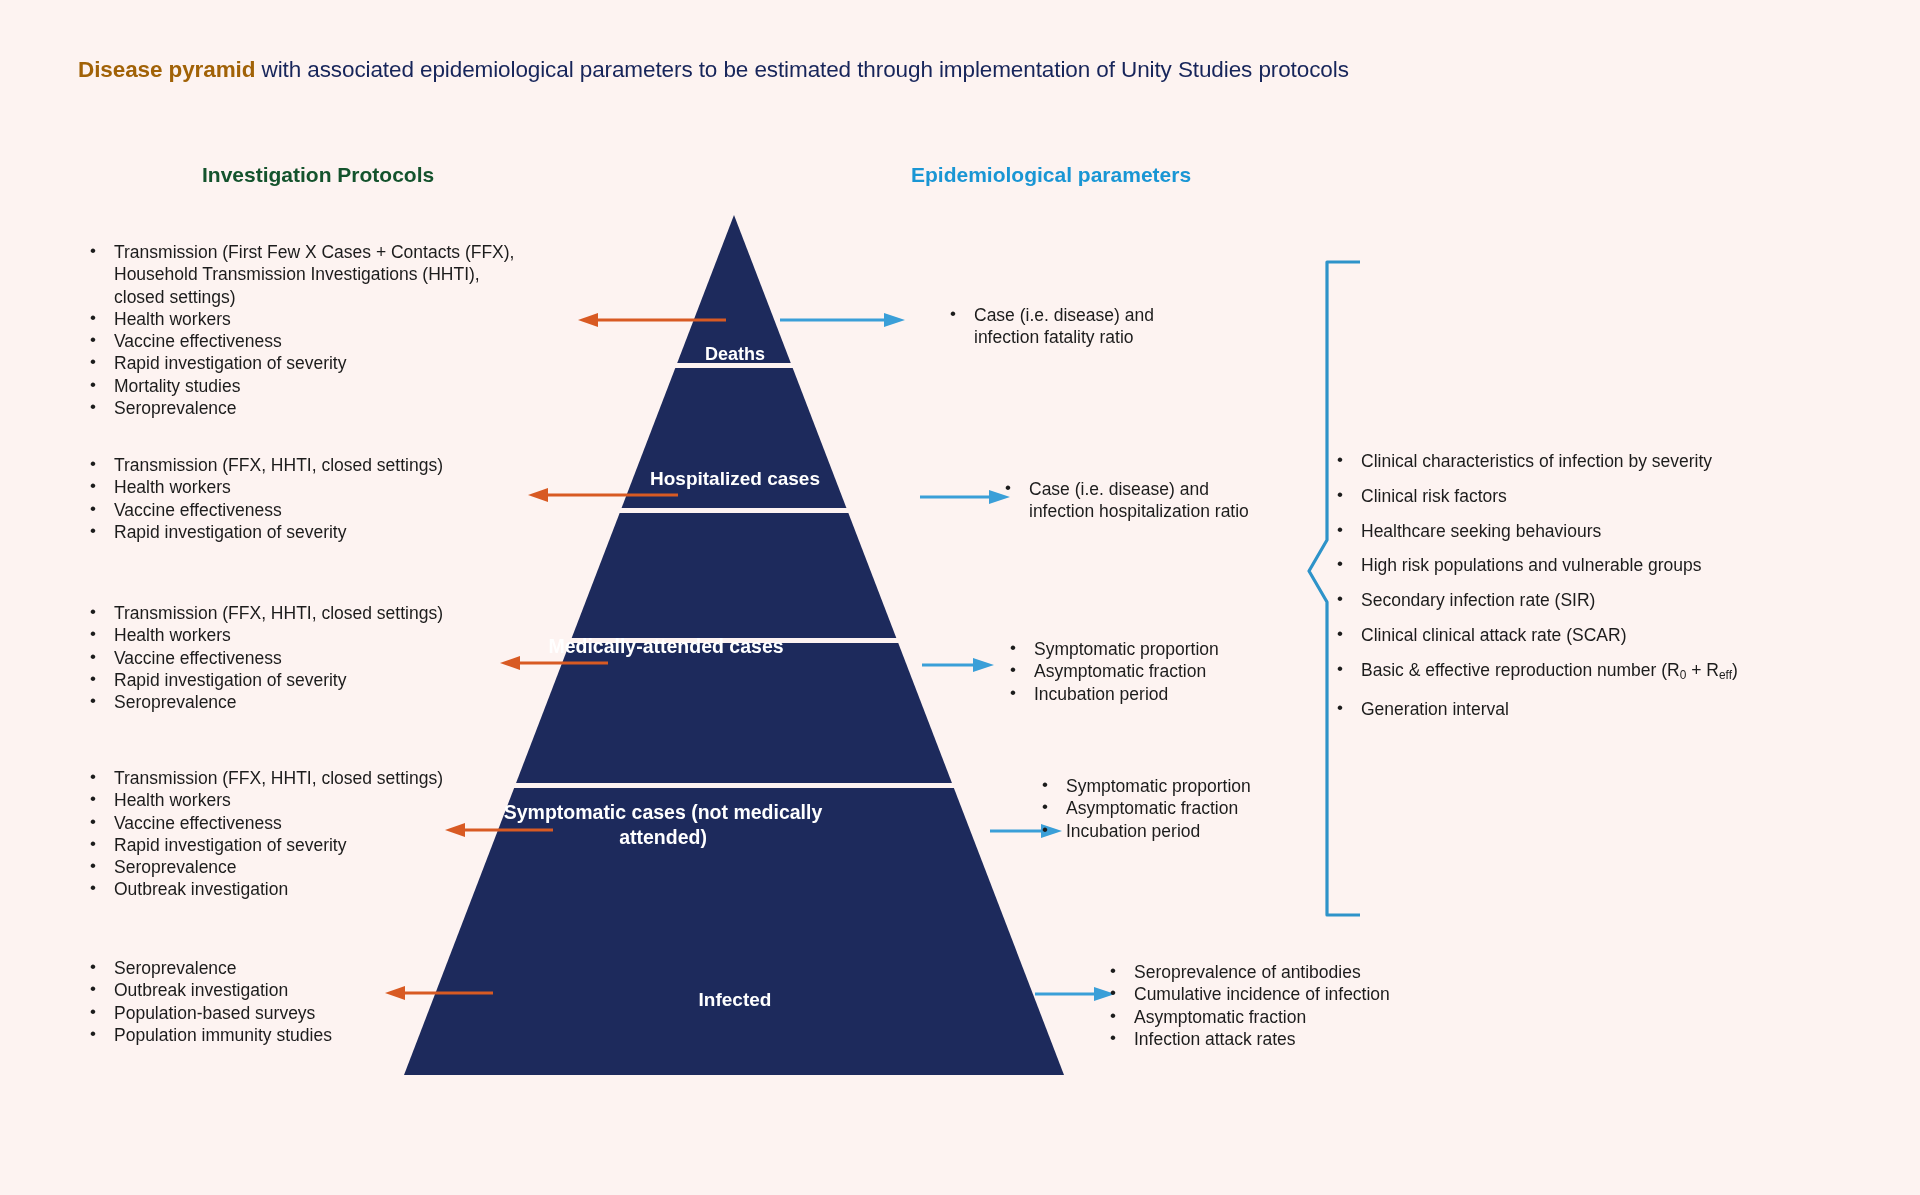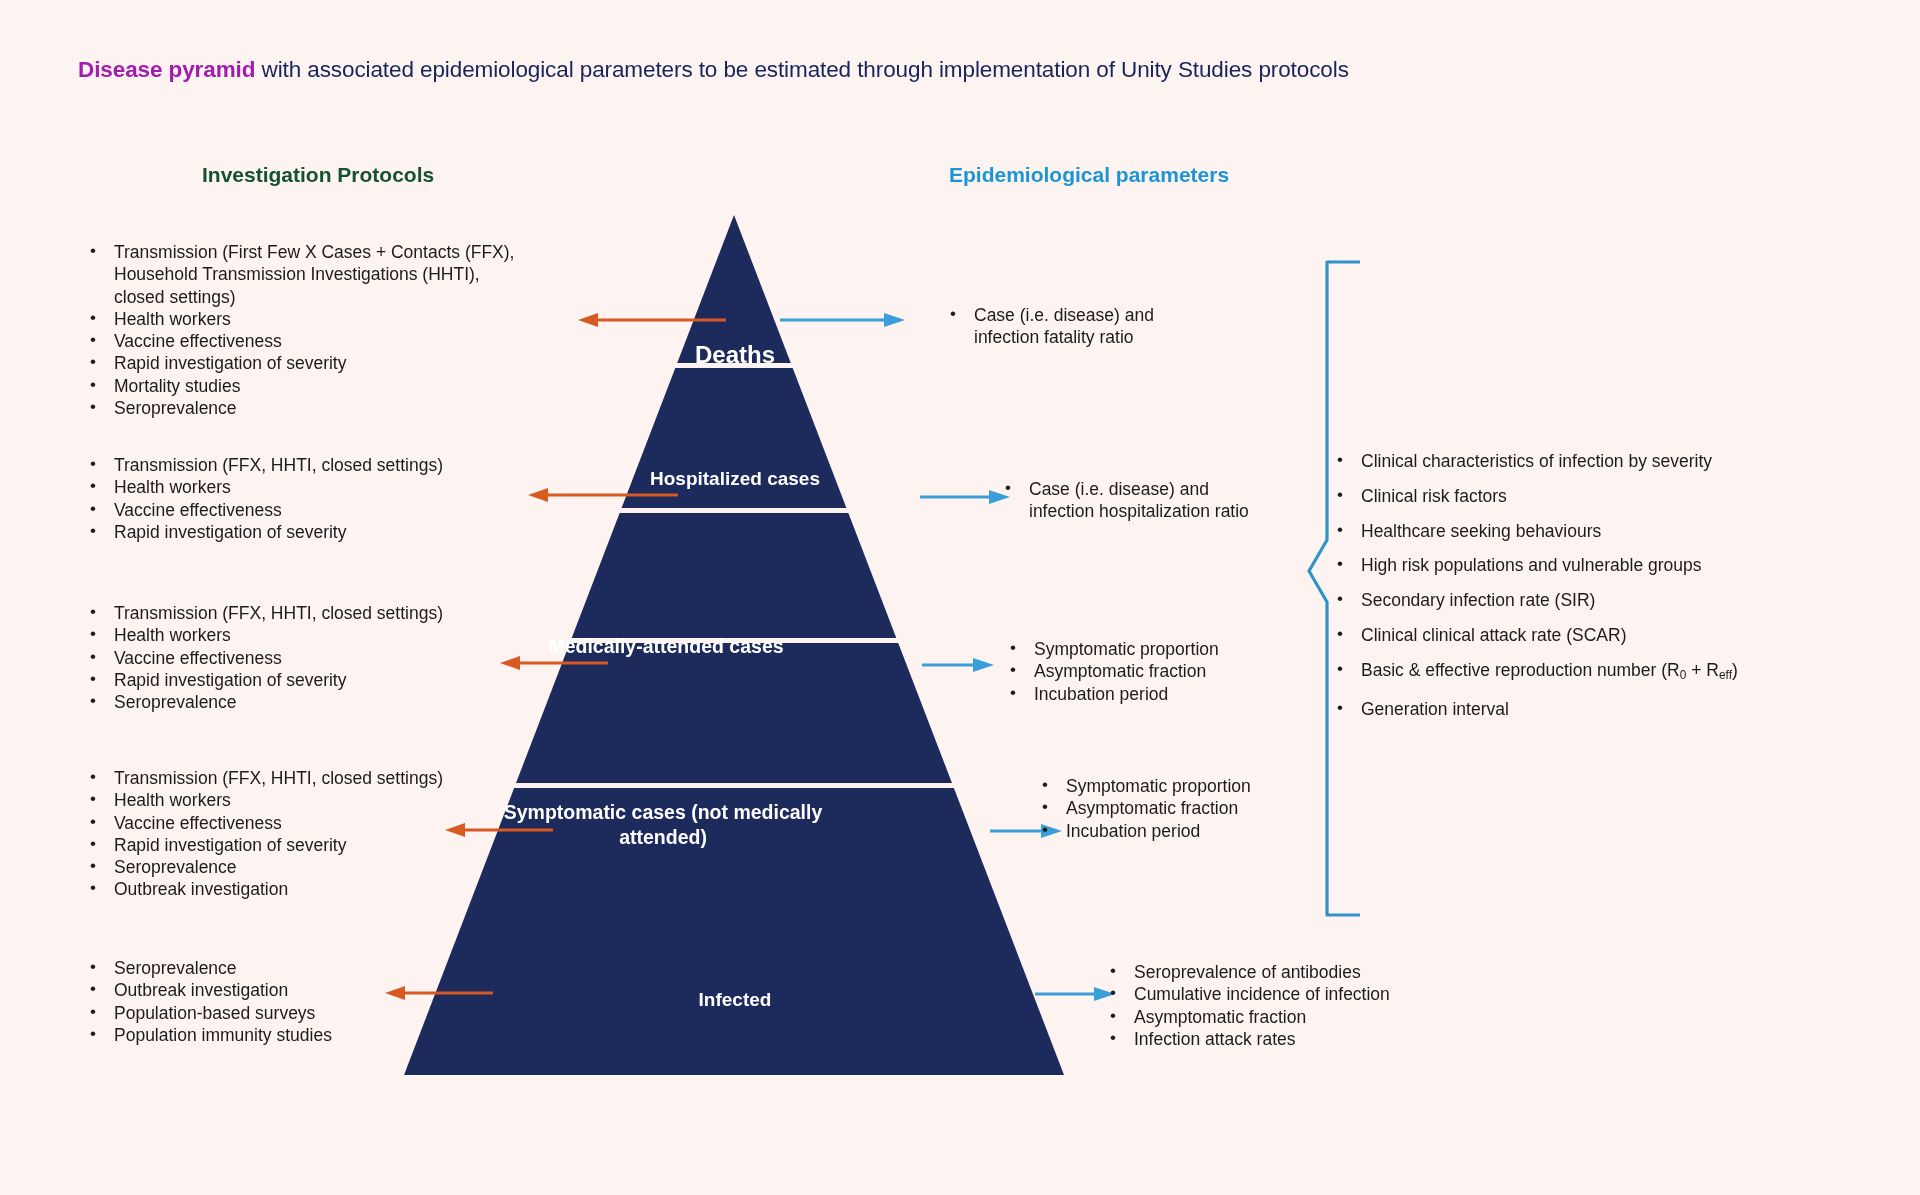--- a/index.html
+++ b/index.html
@@ -11,28 +11,28 @@
     overflow:hidden;
     position:relative;
   }
   #stage{position:absolute;inset:0;}
 
   .title{
     position:absolute;left:78px;top:57px;
     font-size:22.5px;font-weight:700;color:#17255a;
     letter-spacing:-0.1px;white-space:nowrap;
   }
-  .title .lead{color:#a21caf;}
+  .title .lead{color:#a16207;}
   .title .rest{font-weight:700;color:#17255a;margin-top:27px;}
 
   .col-head{
     position:absolute;font-size:21px;font-weight:700;white-space:nowrap;
   }
   .col-head.left{left:202px;top:163px;color:#14532d;}
-  .col-head.right{left:911px;top:163px;color:#1a96d4;margin-left:38px;}
+  .col-head.right{left:911px;top:163px;color:#1a96d4;}
 
   
   ul.blist{
     list-style:none;margin:4px;padding:0;
     position:absolute;
   }
   ul.blist li{
     position:relative;
     padding-left:30px;
     font-size:17.5px;
@@ -69,21 +69,21 @@
   
   #pyramid{position:absolute;left:404px;top:215px;}
 
   .pyr-label{
     position:absolute;
     color:#ffffff;font-weight:700;
     text-align:center;width:360px;
     line-height:25px;
     pointer-events:none;
   }
-  .pl-deaths{ left:555px; top:342px; font-size:24px; }
+  .pl-deaths{ left:555px; top:342px; font-size:18px; }
   .pl-hosp{ left:555px; top:466px; font-size:19px; }
   .pl-med{ left:486px; top:634px; font-size:19.5px; }
   .pl-symp{ left:483px; top:800px; font-size:19.5px; }
   .pl-inf{ left:555px; top:987px; font-size:19px; }
 
   
   svg.arrow{position:absolute;overflow:visible;}
 
   
   #bracket{position:absolute;left:1305px;top:260px;}

